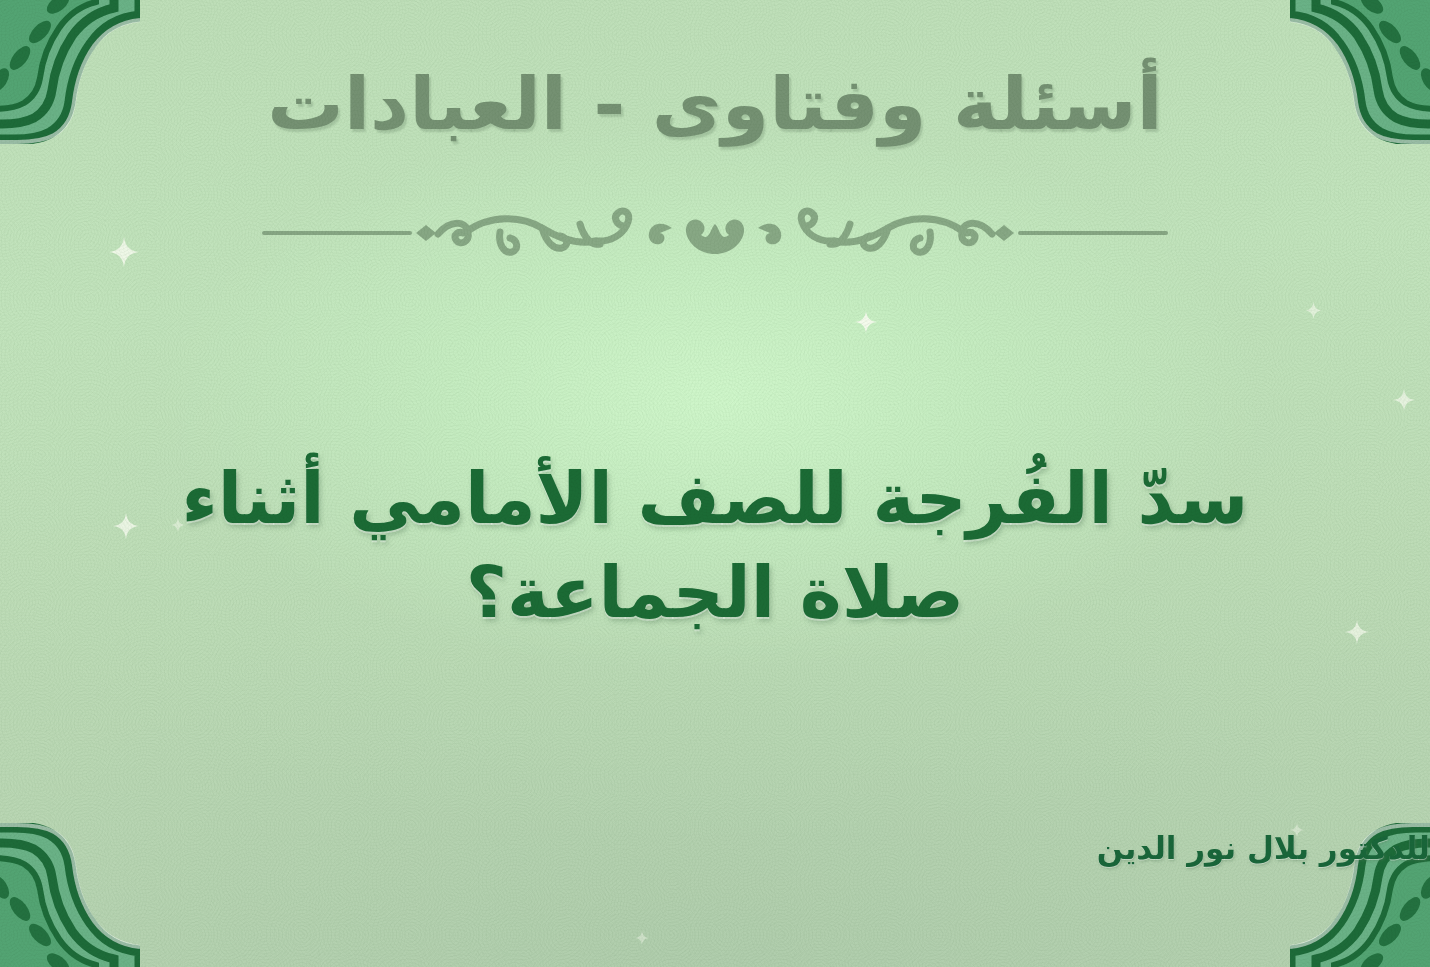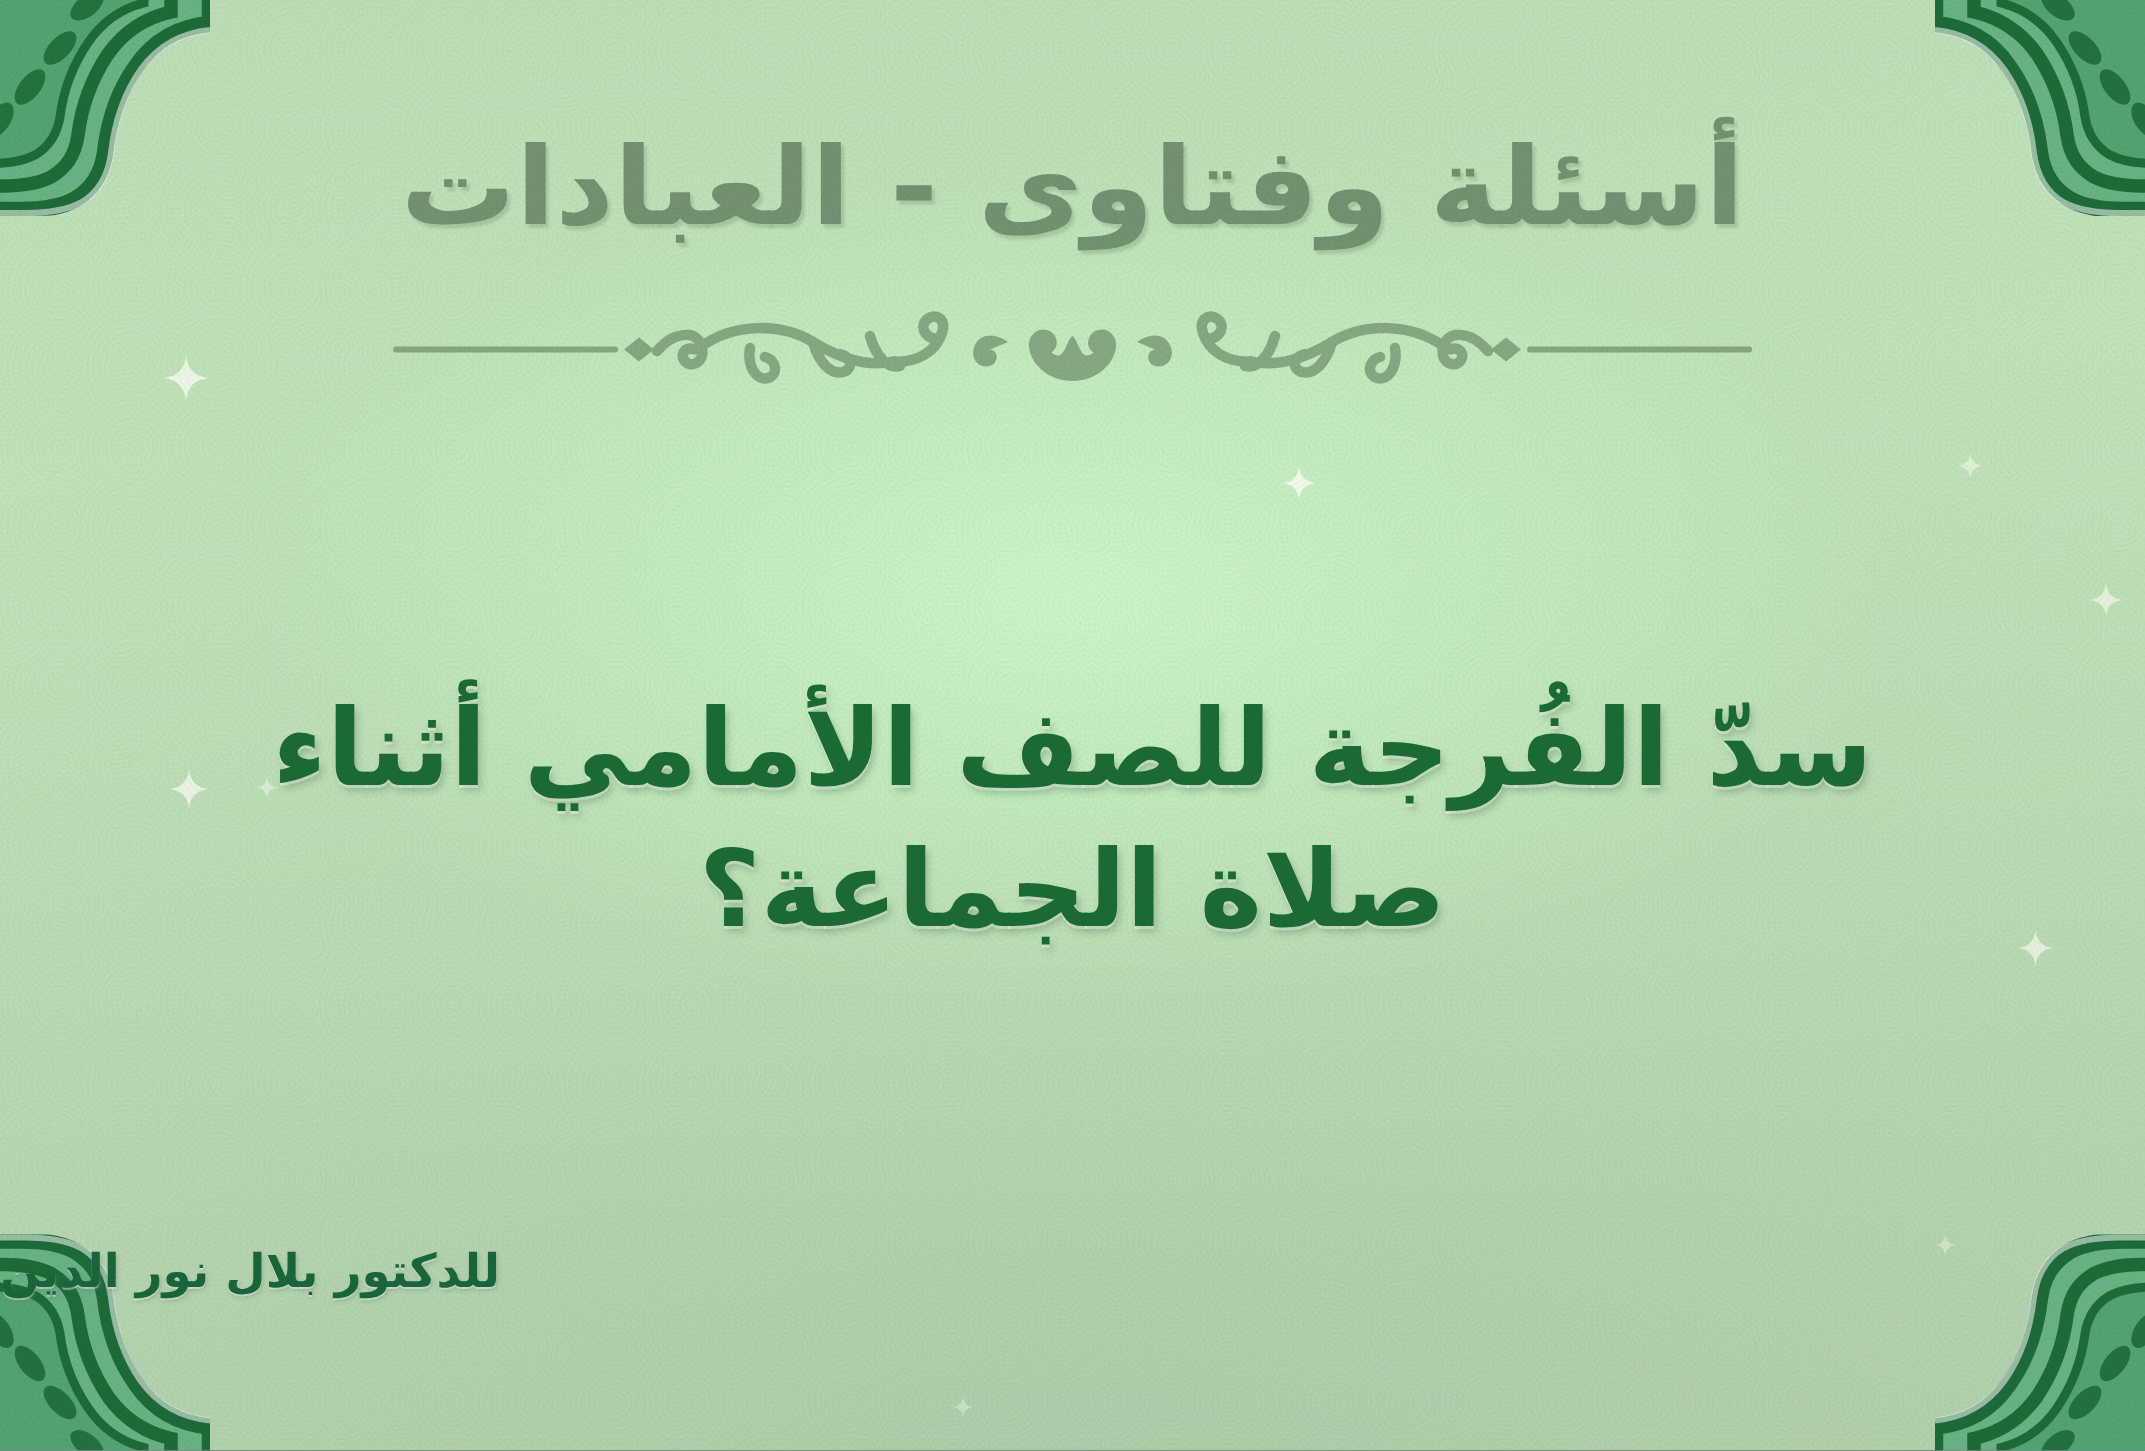--- a/index.html
+++ b/index.html
@@ -59,21 +59,20 @@
   .corner-bl { bottom: -88px; left: -92px;  transform: scaleY(-1); }
   .corner-br { bottom: -88px; right: -92px; transform: scale(-1,-1); }
 
   
   .header-block {
     position: absolute;
     top: 58px;
     left: 0;
     right: 0;
     text-align: center;
-    margin-top: 20px;
   }
   .kicker {
     display: block;
     font-size: 72px;
     line-height: 1.28;
     letter-spacing: 1px;
     font-weight: 700;
     color: #6f8b6d;
     opacity: 0.92;
     text-shadow: 2px 3px 2px rgba(100,128,98,0.30);
@@ -109,21 +108,21 @@
       0 2px 0 rgba(255,255,255,0.38),
       2px 4px 5px rgba(90,130,95,0.38);
   }
 
   
   .attribution {
     position: absolute;
     top: 830px;
     left: 0;
     right: 0;
-    text-align: left;
+    text-align: right;
     direction: rtl;
     font-size: 31px;
     font-weight: 700;
     letter-spacing: 0.5px;
     color: #19663a;
     text-shadow:
       0 1px 0 rgba(255,255,255,0.40),
       1px 2px 3px rgba(90,130,95,0.35);
   }
 

